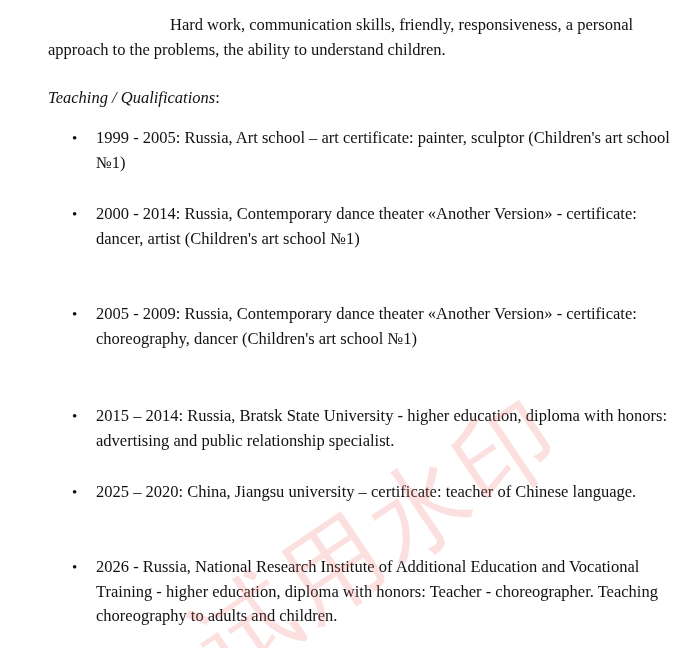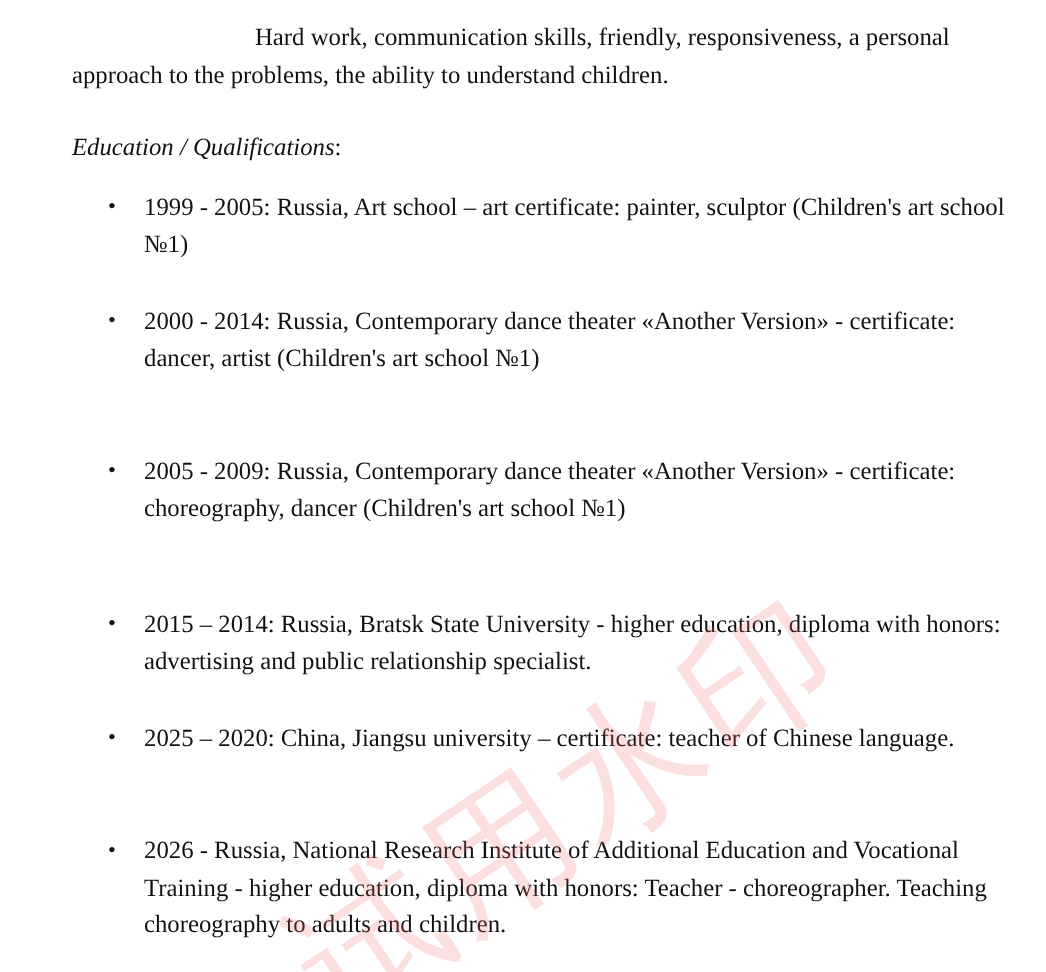--- a/index.html
+++ b/index.html
@@ -15,21 +15,21 @@
     .text { margin-left:24px; display:block; }
     .watermark { position:absolute; left:150px; top:420px; font-size:98px;
       color:rgba(240,110,110,0.22); transform:rotate(-34deg); transform-origin:left top;
       white-space:nowrap; pointer-events:none; font-family:"DejaVu Sans", sans-serif; letter-spacing:6px; }
   </style>
 </head>
 <body>
 
 <p class="p intro"><span class="indent"></span><span>Hard work, communication skills, friendly, responsiveness, a personal approach to the problems, the ability to understand children.</span></p>
 
-<p class="p heading"><span>Education / Qualifications</span><span class="colon">:</span></p>
+<p class="p heading"><span>Teaching / Qualifications</span><span class="colon">:</span></p>
 
 <div class="item" style="top:126px">
   <span class="bullet">•</span>
   <span class="text">1999 - 2005: Russia, Art school – art certificate: painter, sculptor (Children's art school №1)</span>
 </div>
 <div class="item" style="top:202px">
   <span class="bullet">•</span>
   <span class="text">2000 - 2014:  Russia, Contemporary dance theater  «Another Version» - certificate: dancer, artist  (Children's art school №1)</span>
 </div>
 <div class="item" style="top:302px">

